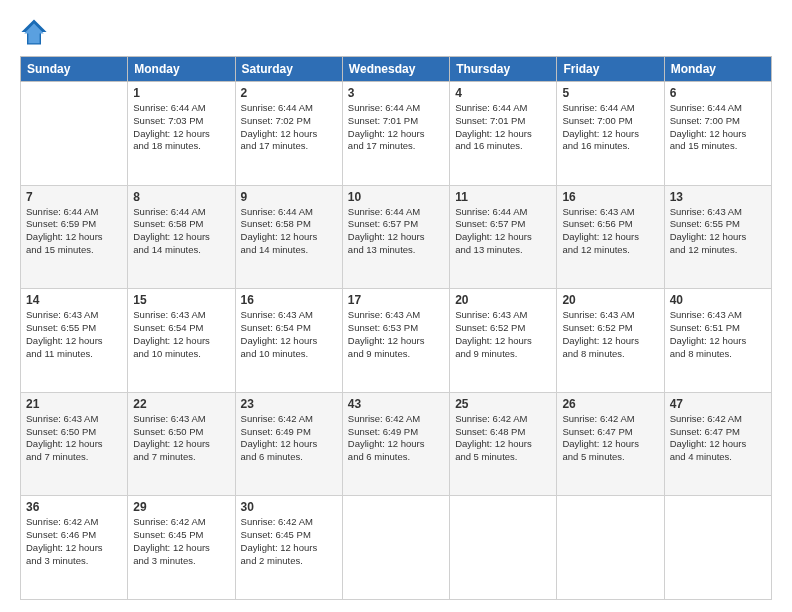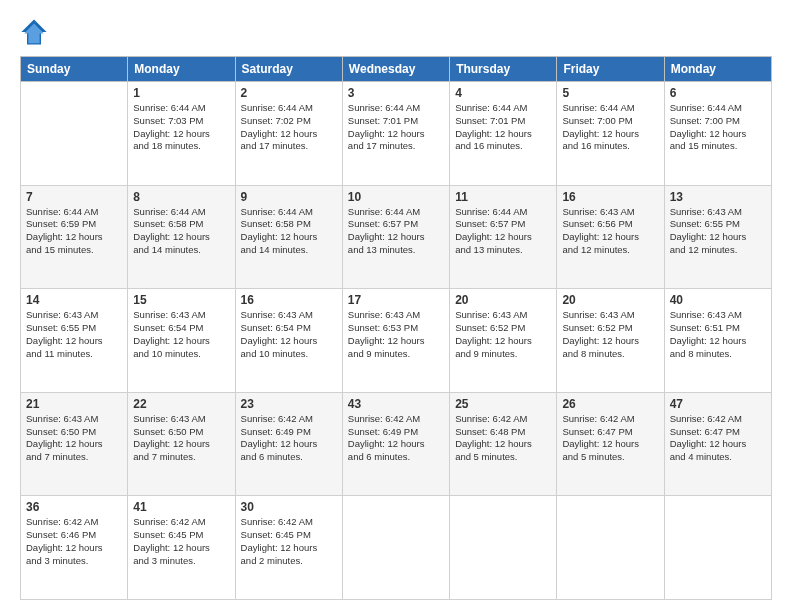--- a/index.html
+++ b/index.html
@@ -342,21 +342,21 @@
         </tr>
         <tr>
           <td>
             <span class="day-number">36</span>
             <div class="day-info" style="white-space: pre-line;">Sunrise: 6:42 AM
 Sunset: 6:46 PM
 Daylight: 12 hours
 and 3 minutes.</div>
           </td>
           <td>
-            <span class="day-number">41</span>
+            <span class="day-number">29</span>
             <div class="day-info" style="white-space: pre-line;">Sunrise: 6:42 AM
 Sunset: 6:45 PM
 Daylight: 12 hours
 and 3 minutes.</div>
           </td>
           <td>
             <span class="day-number">30</span>
             <div class="day-info" style="white-space: pre-line;">Sunrise: 6:42 AM
 Sunset: 6:45 PM
 Daylight: 12 hours

